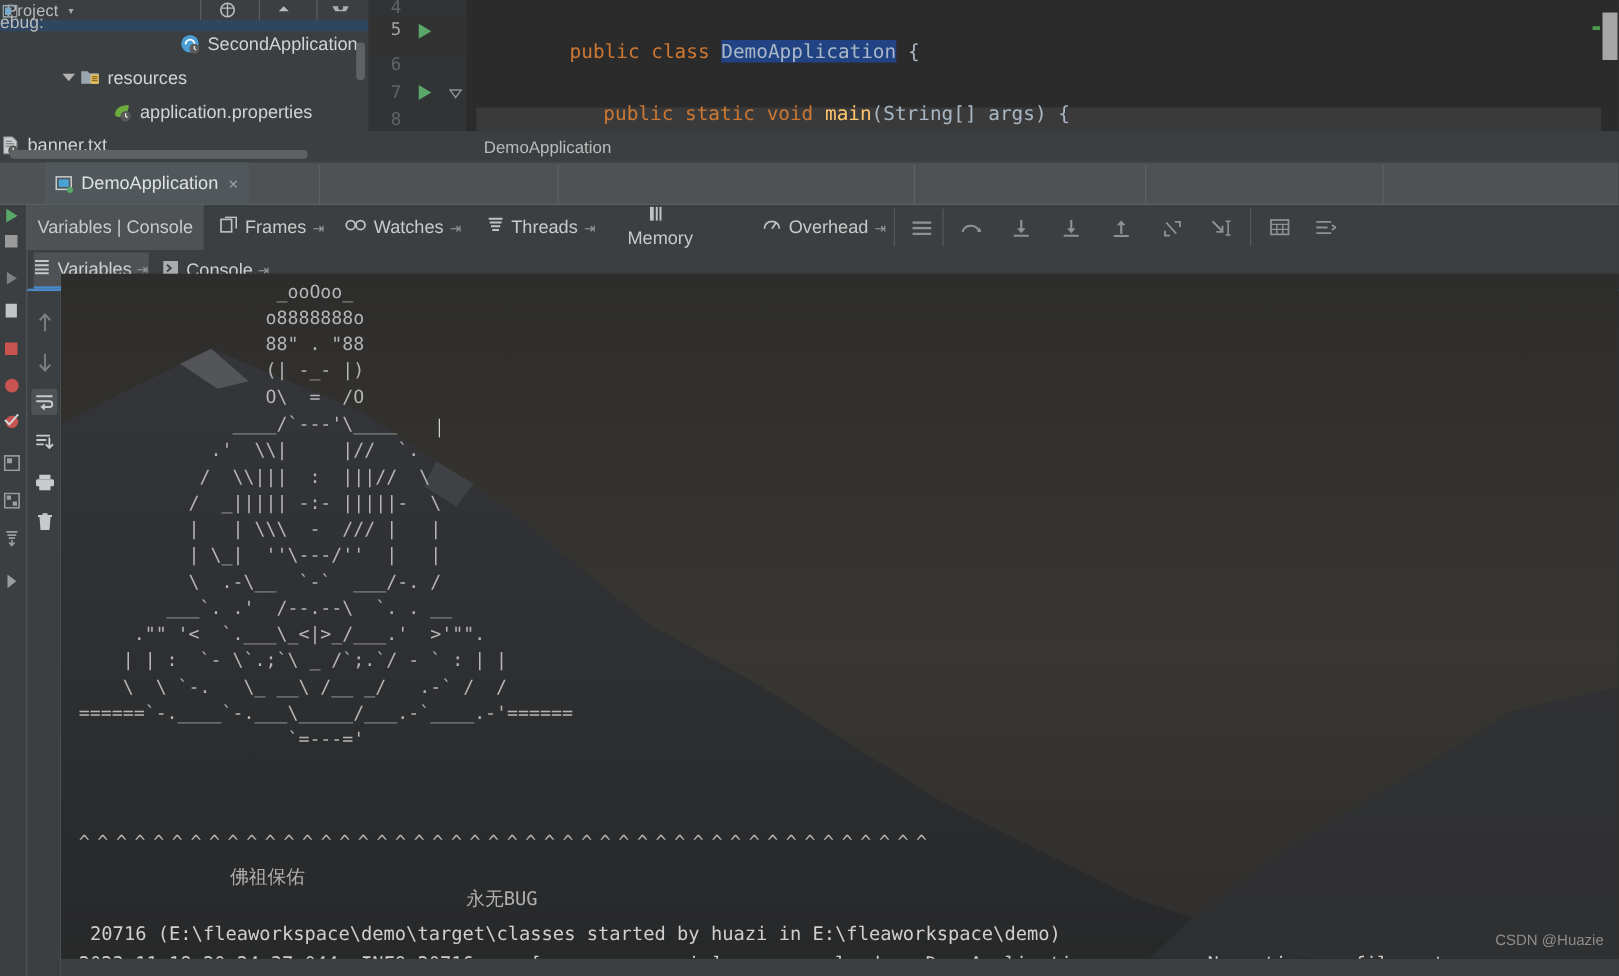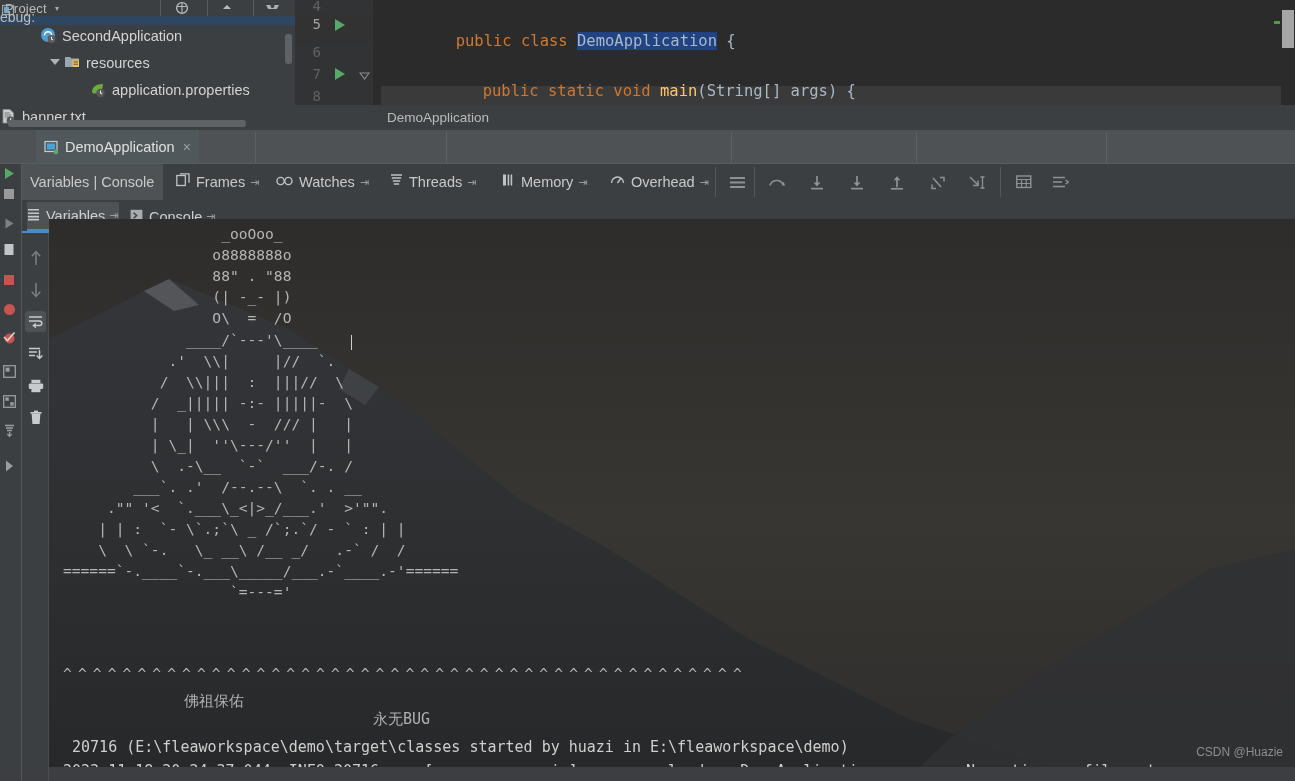--- a/index.html
+++ b/index.html
@@ -170,21 +170,21 @@
             <path d="M1 4h13l-2.2 4H3.2z" fill="#aab0b4"></path>
             <circle cx="7.5" cy="5" r="2" fill="#3c3f41"></circle>
           </svg>
       </span>
     </div>
 
     <div class="tree-sel-band"></div>
 
     <div class="tree">
 
-      <div class="tree-row" style="padding-left:40px;">
+      <div class="tree-row" style="padding-left:96px;margin-left:48px;">
         <span class="ic">
           <svg width="17" height="17" viewBox="0 0 17 17">
             <circle cx="8" cy="8" r="7" fill="#4a9ed4"></circle>
             <path d="M4.5 8.5a3.6 3.6 0 1 1 3.2 3.4" fill="none" stroke="#ffffff" stroke-width="1.5"></path>
             <circle cx="11.5" cy="12" r="4" fill="#5c5c5c"></circle>
             <path d="M11.5 9.8v2.2l1.5 1" stroke="#e6e6e6" stroke-width="1.1" fill="none"></path>
           </svg>
         </span>
         <span class="label">SecondApplication</span>
       </div>
@@ -321,21 +321,21 @@
   <div class="dt-item" style="left:381px;">
     <span class="tb-icon">
       <svg width="13" height="14" viewBox="0 0 13 14">
           <path d="M1 2h11M1.8 5h9.4M2.8 8h7.4M3.8 11h5.4" stroke="#bfc3c6" stroke-width="1.5"></path>
         </svg>
     </span>
     <span class="dt-label">Threads</span>
     <span class="dt-pin">⇥</span>
   </div>
 
-  <div class="dt-item" style="left:493px;">
+  <div class="dt-item" style="left:493px;flex-direction:column;">
     <span class="tb-icon">
       <svg width="13" height="14" viewBox="0 0 13 14">
           <rect x="1" y="1.5" width="3" height="11" fill="#bfc3c6"></rect>
           <rect x="5.6" y="1.5" width="1.6" height="11" fill="#bfc3c6"></rect>
           <rect x="8.6" y="1.5" width="1.6" height="11" fill="#bfc3c6"></rect>
         </svg>
     </span>
     <span class="dt-label">Memory</span>
     <span class="dt-pin">⇥</span>
   </div>

